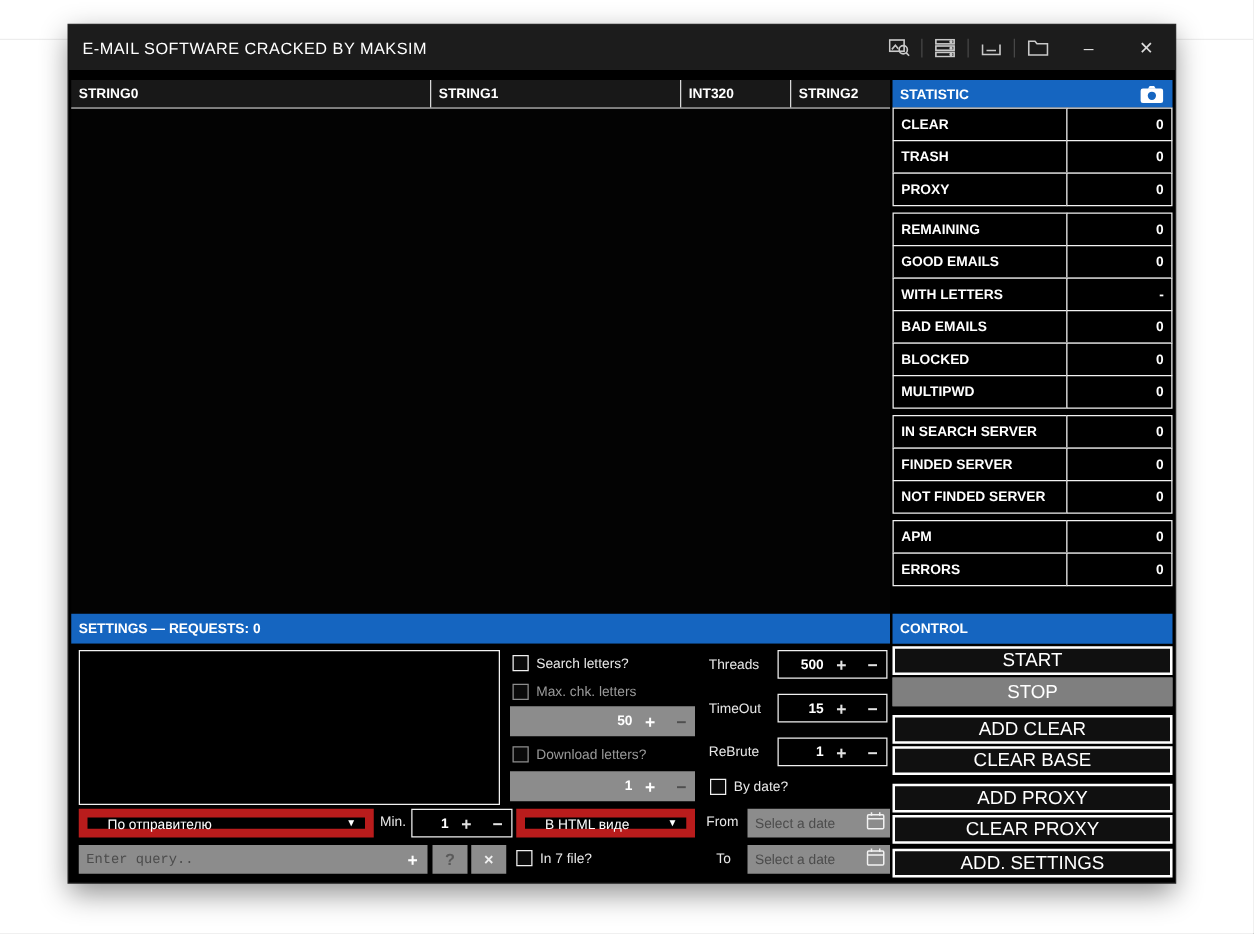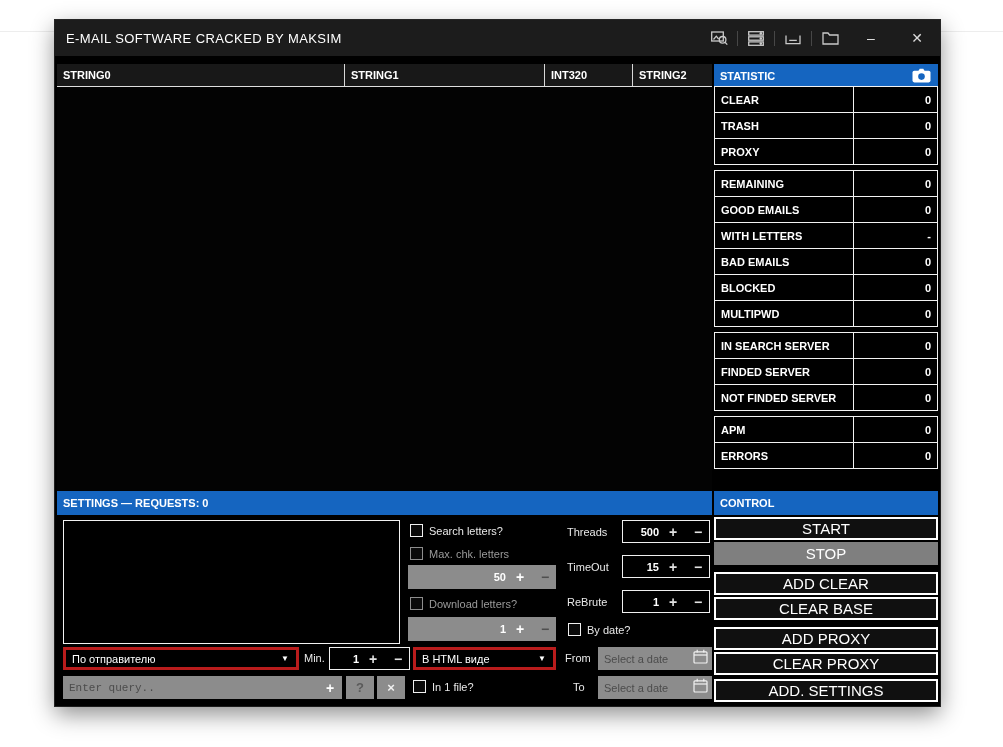--- a/index.html
+++ b/index.html
@@ -52,21 +52,21 @@
   .stepper.gray { background:#8c8c8c; }
   .stepper.dark { background:#000; border:1px solid #f0f0f0; height:23px; }
   .st-val { flex:1; text-align:right; color:#fff; }
   .st-plus { width:28px; text-align:center; font-size:14px; color:#fff; }
   .st-minus { width:22px; text-align:center; font-size:14px; }
   .stepper.gray .st-minus { color:#4f4f4f; }
   .stepper.dark .st-plus, .stepper.dark .st-minus { color:#e2e2e2; }
 
   .flabel { position:absolute; color:#e8e8e8; font-size:11px; white-space:nowrap; }
 
-  .dropdown { position:absolute; height:23px; background:#000; border:3px solid #b91c1c; display:flex; align-items:center; color:#fff; font-size:11px; padding-left:6px; }
+  .dropdown { position:absolute; height:23px; background:#000; border:7px solid #b91c1c; display:flex; color:#fff; font-size:11px; padding-left:16px; }
   .dd-arrow { margin-left:auto; margin-right:7px; font-size:8px; color:#fff; }
 
   .datepicker { position:absolute; height:23px; background:#8c8c8c; display:flex; align-items:center; padding:0 4px 0 6px; }
   .dp-text { flex:1; color:#4c4c4c; font-size:11px; }
   .cal-icon svg { stroke:#f2f2f2; fill:none; stroke-width:1.2; }
 
   .querywrap { position:absolute; left:6px; top:161px; width:279px; height:23px; background:#8c8c8c; display:flex; align-items:center; }
   .query { flex:1; min-width:0; background:transparent; border:none; outline:none; font-size:11px; color:#333; padding-left:6px; font-family:Liberation Mono, monospace; }
   .query::placeholder { color:#4c4c4c; opacity:1; }
   .q-plus { width:24px; text-align:center; color:#fff; font-weight:bold; font-size:14px; }
@@ -297,21 +297,21 @@
 
     <div class="querywrap">
       <input class="query" type="text" placeholder="Enter query.." style="">
       <span class="q-plus">+</span>
     </div>
     <div class="sq-btn help" style="left:289px;">?</div>
     <div class="sq-btn clear" style="left:320px;">×</div>
 
     <label class="cb" style="left:356px; top:165px;">
       <span class="box"></span>
-      <span>In 1 file?</span>
+      <span>In 7 file?</span>
     </label>
 
     <span class="flabel" style="left:516px; top:166px;">To</span>
     <div class="datepicker" style="left:541px; top:161px; width:114px;">
       <span class="dp-text">Select a date</span>
       <span class="cal-icon">
         <svg width="15" height="15" viewBox="0 0 15 15">
           <rect x="1" y="2.8" width="13" height="11.2" rx="1"></rect>
           <line x1="1" y1="6" x2="14" y2="6"></line>
           <line x1="4.2" y1="0.8" x2="4.2" y2="3.6"></line>

